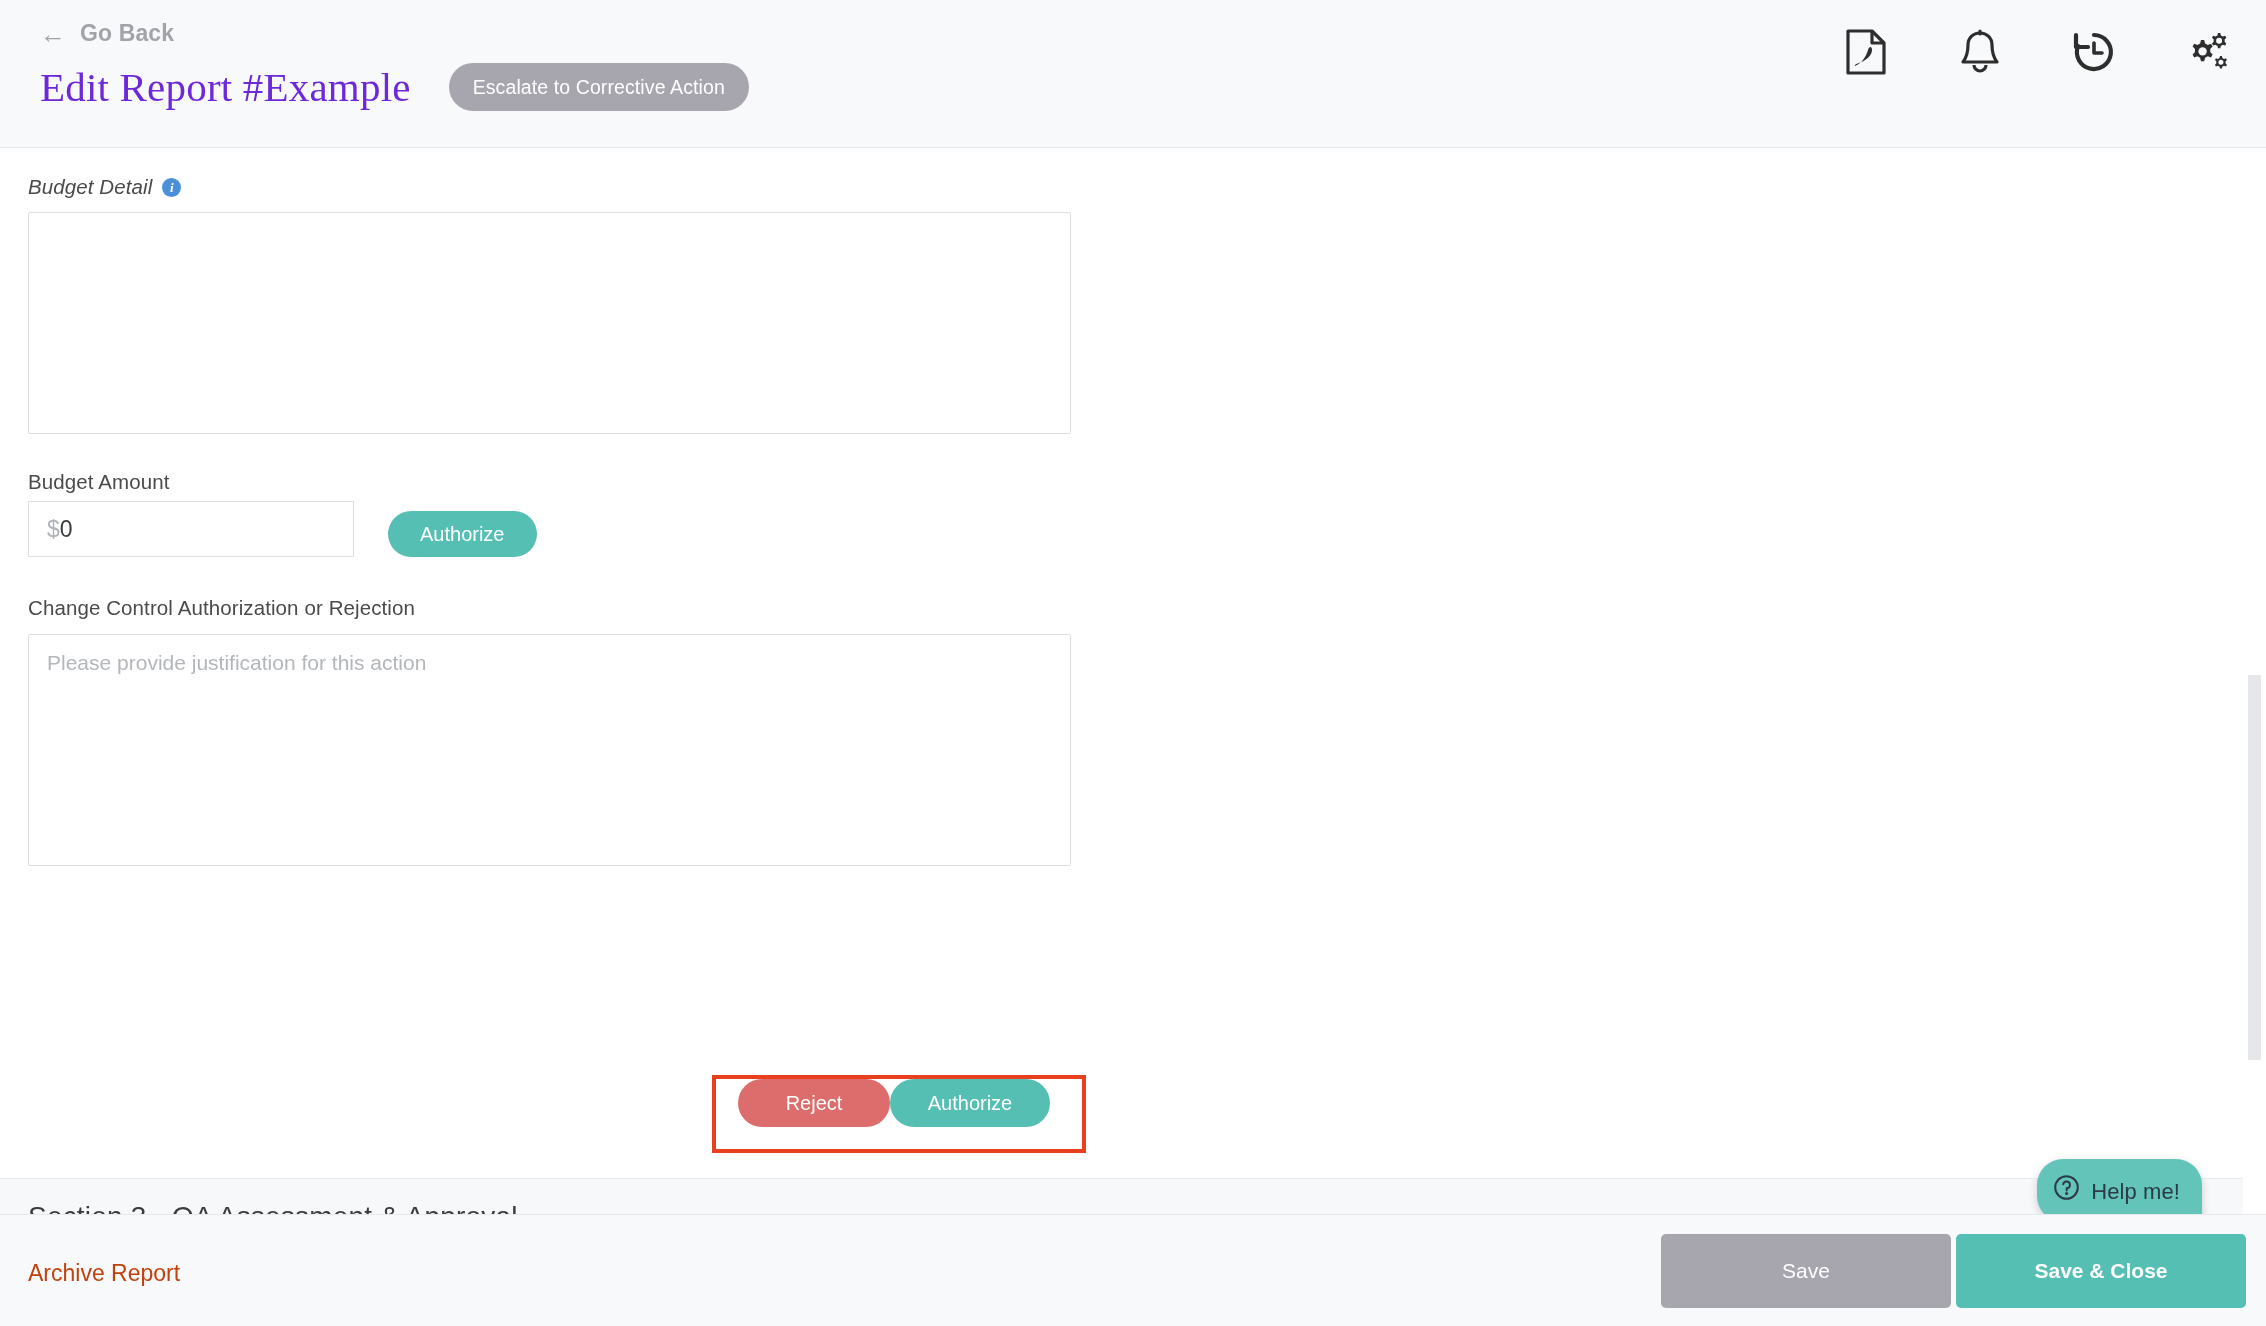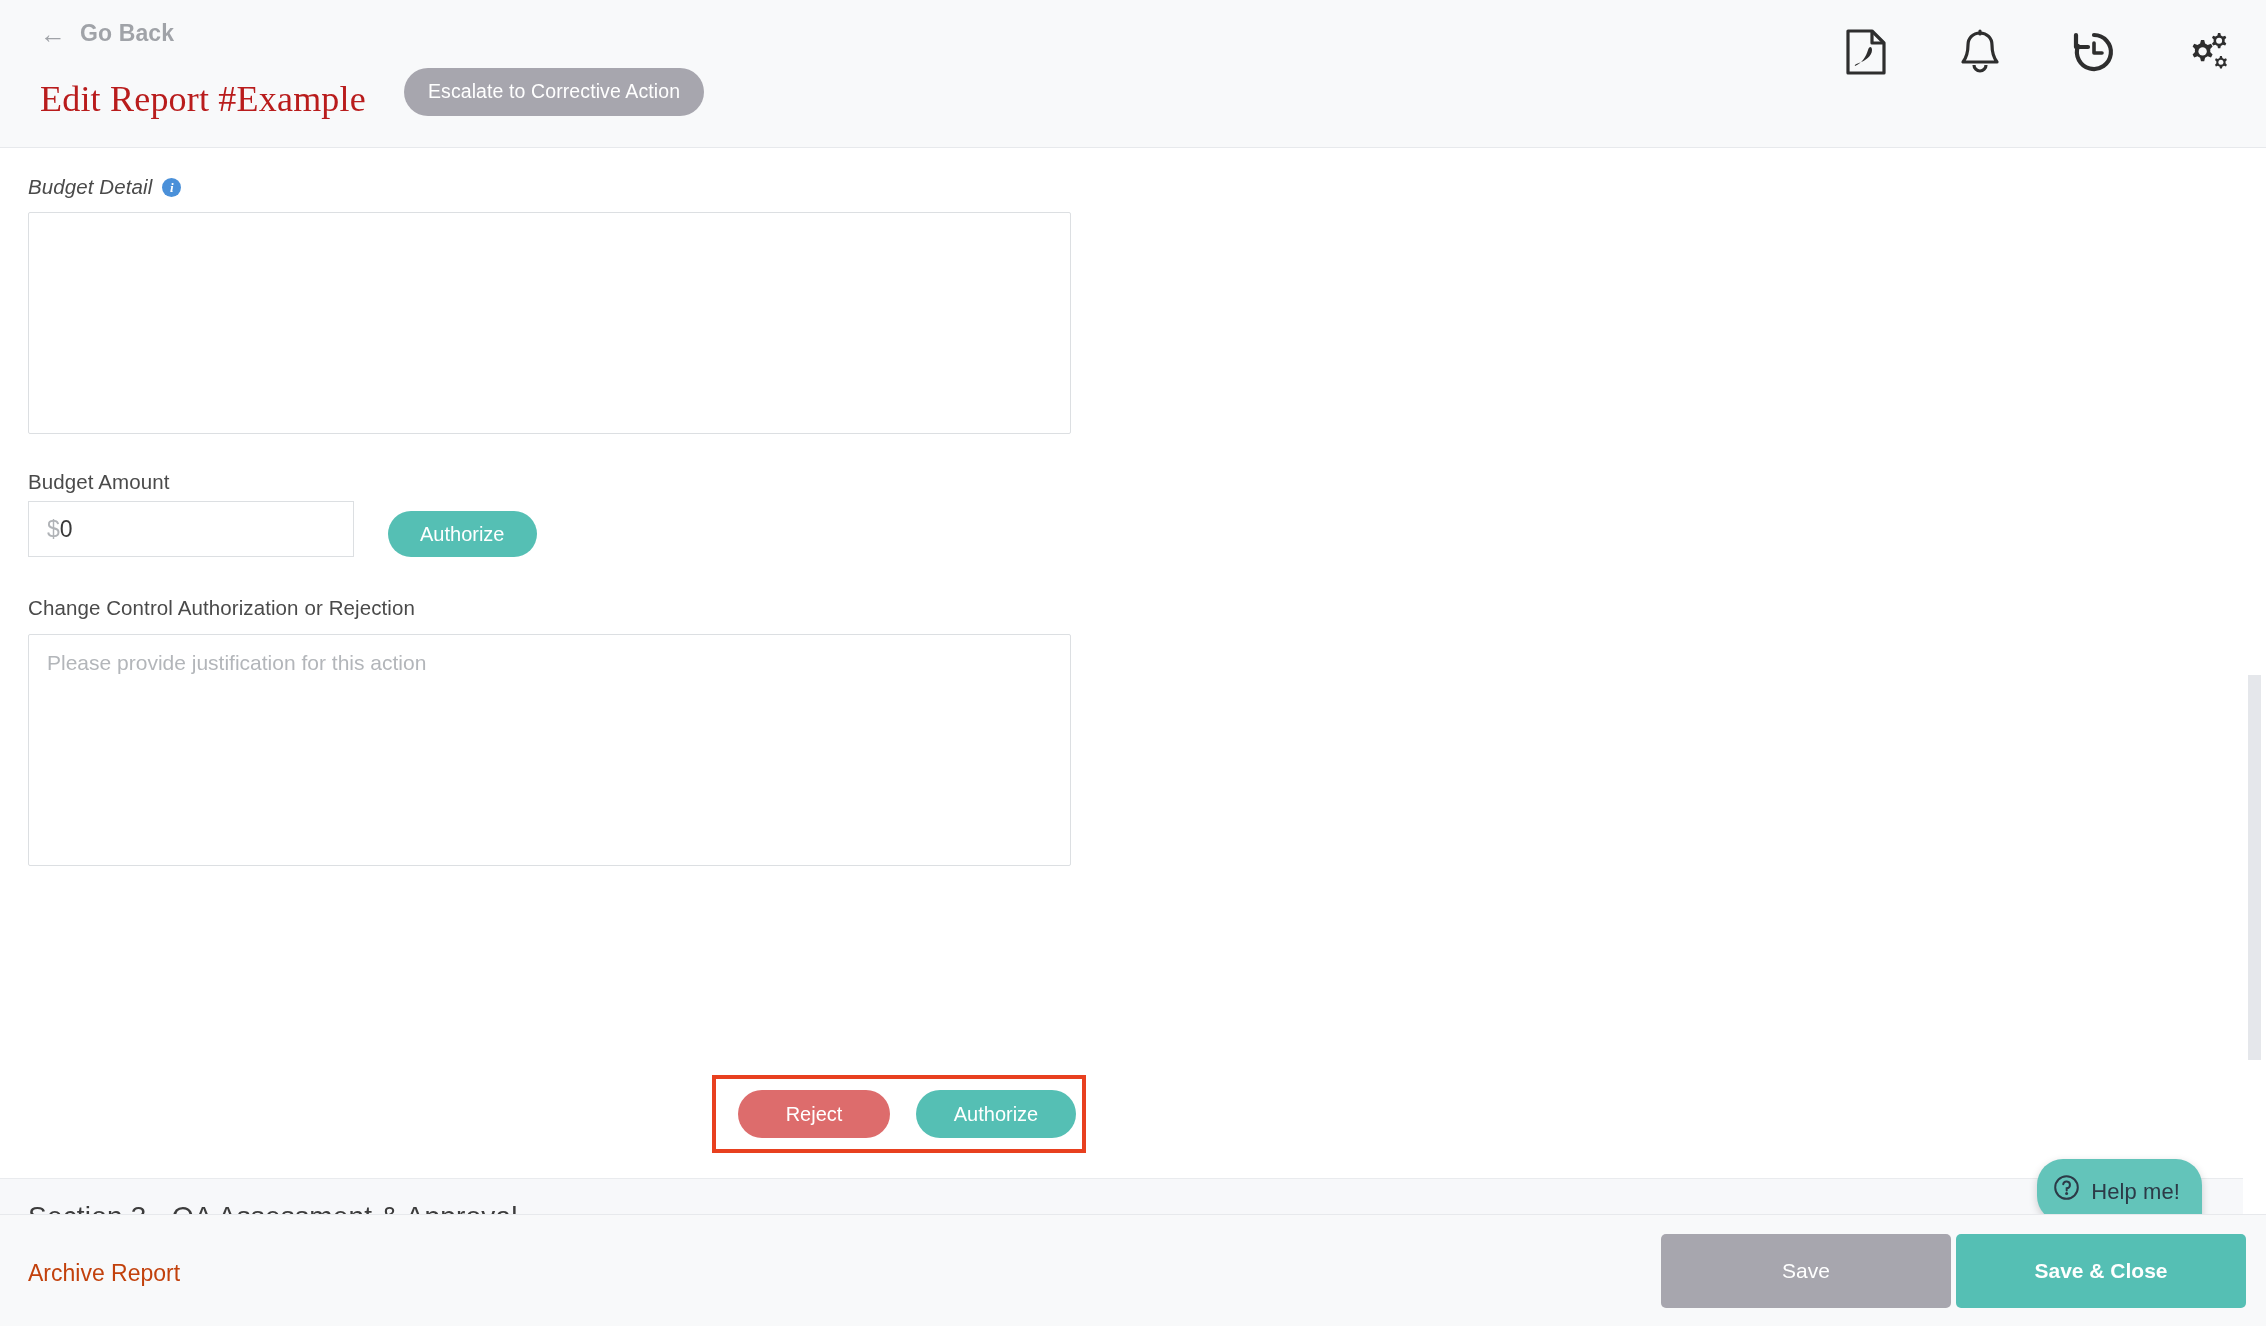--- a/index.html
+++ b/index.html
@@ -25,23 +25,22 @@
     color: #a0a3a8; font-size: 23px; font-weight: 700;
     letter-spacing: .1px; cursor: pointer;
   }
   .goback .arrow { font-size: 26px; line-height: 1; color: #a0a3a8; font-weight: 400; }
   .title-row {
     position: absolute; left: 40px; top: 63px;
     display: flex; align-items: center; gap: 38px;
   }
   .page-title {
     font-family: "Liberation Serif", serif;
-    font-size: 36px; color: #b91c1c; font-weight: 400; letter-spacing: .2px;
+    font-size: 41px; color: #6d28d9; font-weight: 400; letter-spacing: .2px;
     white-space: nowrap;
-    margin-top: 15px;
   }
   .escalate-btn {
     background: #a7a6ae; color: #ffffff; border: none;
     border-radius: 26px; height: 48px; padding: 0 24px;
     font-size: 19.5px; font-family: "Liberation Sans", sans-serif;
     cursor: pointer; white-space: nowrap; letter-spacing: .1px;
   }
   .header-icons {
     position: absolute; right: 34px; top: 28px;
     display: flex; align-items: center; gap: 66px;
@@ -96,21 +95,21 @@
 
   
   .cc-label { position: absolute; left: 28px; top: 448px; }
   .cc-box { position: absolute; left: 28px; top: 478px; width: 1043px; height: 232px; }
 
   
   .action-group {
     position: absolute; left: 712px; top: 927px;
     width: 374px; height: 78px;
     border: 4px solid #e8401f; background: #ffffff;
-    display: flex; align-items: center; gap: 26px; padding-left: 22px;
+    display: flex; align-items: flex-start; padding-left: 22px;
   }
   .btn-pill {
     border: none; border-radius: 26px; height: 48px; padding: 0 0;
     font-size: 20px; color: #fff; cursor: pointer;
     font-family: "Liberation Sans", sans-serif;
   }
   .btn-reject { background: #dd6c6c; width: 152px; }
   .btn-authorize { background: #55bfb4; width: 160px; }
 
   

